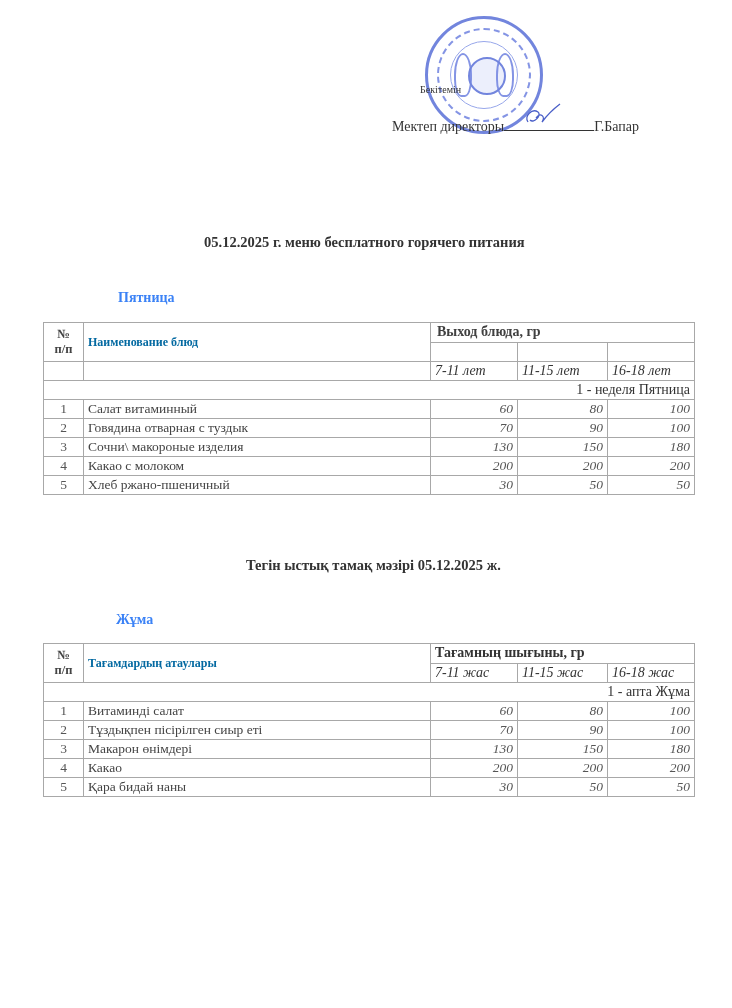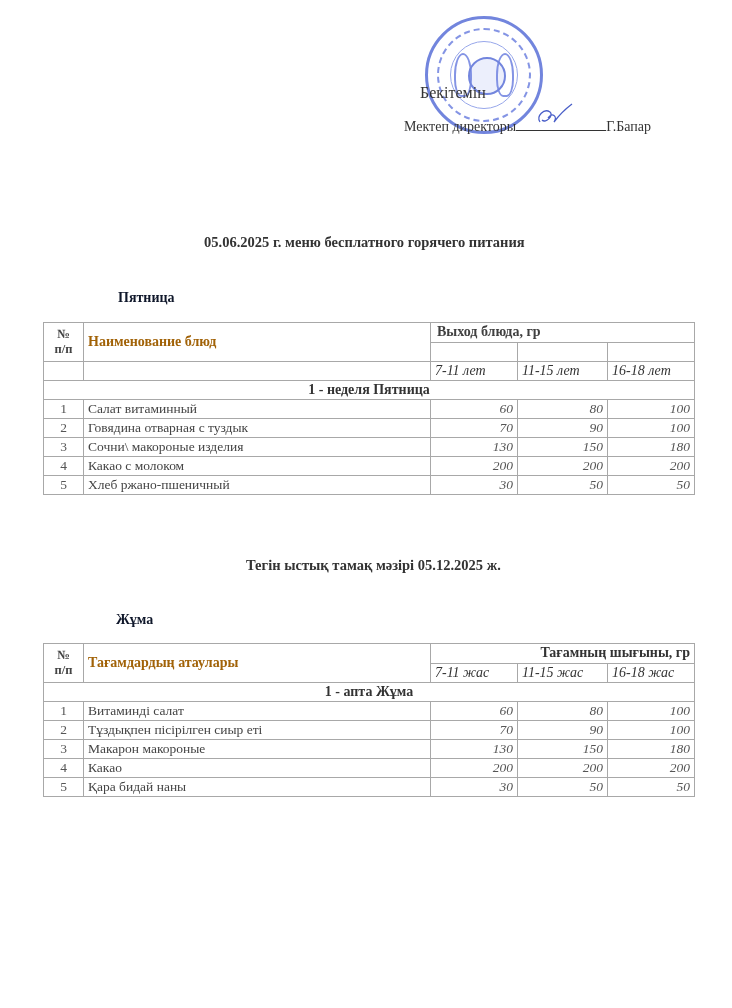--- a/index.html
+++ b/index.html
@@ -13,49 +13,49 @@
   .stamp .ring2 { position: absolute; left: 9px; top: 9px; right: 9px; bottom: 9px;
            border-radius: 50%; border: 2px dashed #6f82e0; }
   .stamp .ring3 { position: absolute; left: 22px; top: 22px; right: 22px; bottom: 22px;
            border-radius: 50%; border: 1px solid #8597e6; }
   .stamp .emblem { position: absolute; left: 40px; top: 38px; width: 34px; height: 34px;
            border-radius: 50%; border: 2px solid #5a70d8; background: rgba(110,130,225,.15); }
   .stamp .wing-l, .stamp .wing-r { position: absolute; top: 34px; width: 14px; height: 40px;
            border: 2px solid #6f82e0; border-radius: 50% 50% 40% 40%; }
   .stamp .wing-l { left: 26px; } .stamp .wing-r { right: 26px; }
 
-  .approve { left: 420px; top: 84px; font-size: 16px; color: #333; }
-  .director { left: 404px; top: 116px; font-size: 14px; color: #333; white-space: nowrap; }
+  .approve { left: 420px; top: 84px; font-size: 10px; color: #333; }
+  .director { left: 392px; top: 116px; font-size: 14px; color: #333; white-space: nowrap; }
   .director .line { display: inline-block; width: 90px; border-bottom: 1px solid #333;
            height: 14px; vertical-align: baseline; position: relative; }
   .signature { position: absolute; left: 18px; top: -14px; width: 40px; height: 26px; }
 
   .title { font-weight: bold; font-size: 14.5px; color: #333; white-space: nowrap; }
   .t1 { left: 204px; top: 234px; }
   .t2 { left: 246px; top: 557px; }
-  .day { font-weight: bold; font-size: 14px; color: #0f172a; }
+  .day { font-weight: bold; font-size: 14px; color: #3b82f6; }
   .d1 { left: 118px; top: 290px; }
   .d2 { left: 116px; top: 612px; }
 
   table.menu { position: absolute; left: 43px; width: 651px; border-collapse: collapse;
                table-layout: fixed; font-size: 13.5px; }
   table.menu td { border: 1px solid #a8a8a8; padding: 0 4px; height: 18px; line-height: 18px;
                overflow: hidden; white-space: nowrap; }
   .num { text-align: center; color: #555; }
   .hnum { text-align: center; font-weight: bold; font-size: 12.5px; line-height: 15px !important; color: #444; }
-  .hname { font-weight: bold; font-size: 14px; color: #a16207; }
+  .hname { font-weight: bold; font-size: 12px; color: #0369a1; }
   .hout { font-weight: bold; font-size: 14px; color: #404040; padding-left: 6px !important; }
   .hage { font-style: italic; text-align: left; font-size: 14px; color: #333; }
-  .section { text-align: center; font-weight: bold; font-size: 14px; color: #333; }
+  .section { text-align: right; font-weight: normal; font-size: 14px; color: #333; }
   .dish { color: #444; font-family: Liberation Serif, serif; }
   .val { font-style: italic; text-align: right; color: #555; }
 
   #tbl1 { top: 322px; }
   #tbl2 { top: 643px; }
-  #tbl2 .hout2 { text-align: right; font-weight: bold; font-size: 14px; color: #333; }
+  #tbl2 .hout2 { text-align: left; font-weight: bold; font-size: 14px; color: #333; }
 </style>
 </head>
 <body>
 
 <div class="abs stamp">
   <div class="ring2"></div>
   <div class="ring3"></div>
   <div class="wing-l"></div>
   <div class="wing-r"></div>
   <div class="emblem"></div>
@@ -63,21 +63,21 @@
 
 <div class="abs approve">Бекітемін</div>
 <div class="abs director">
   <span>Мектеп директоры</span><span class="line">
     <svg class="signature" viewBox="0 0 40 26">
       <path d="M6 20 C2 14, 10 6, 16 10 C20 13, 12 22, 8 18 M14 16 C18 10, 24 14, 20 20 C26 12, 30 8, 38 2" fill="none" stroke="#4a5fc8" stroke-width="1.3"></path>
     </svg>
   </span><span>Г.Бапар</span>
 </div>
 
-<div class="abs title t1">05.06.2025 г.  меню бесплатного горячего питания</div>
+<div class="abs title t1">05.12.2025 г.  меню бесплатного горячего питания</div>
 <div class="abs day d1">Пятница</div>
 
 <table class="menu" id="tbl1">
   <colgroup>
       <col style="width:40px">
       <col style="width:347px">
       <col style="width:87px">
       <col style="width:90px">
       <col style="width:87px">
     </colgroup>
@@ -174,21 +174,21 @@
   </tr>
   <tr>
     <td class="num">2</td>
     <td class="dish">Тұздықпен пісірілген сиыр еті</td>
     <td class="val">70</td>
     <td class="val">90</td>
     <td class="val">100</td>
   </tr>
   <tr>
     <td class="num">3</td>
-    <td class="dish">Макарон макороные</td>
+    <td class="dish">Макарон өнімдері</td>
     <td class="val">130</td>
     <td class="val">150</td>
     <td class="val">180</td>
   </tr>
   <tr>
     <td class="num">4</td>
     <td class="dish">Какао</td>
     <td class="val">200</td>
     <td class="val">200</td>
     <td class="val">200</td>

